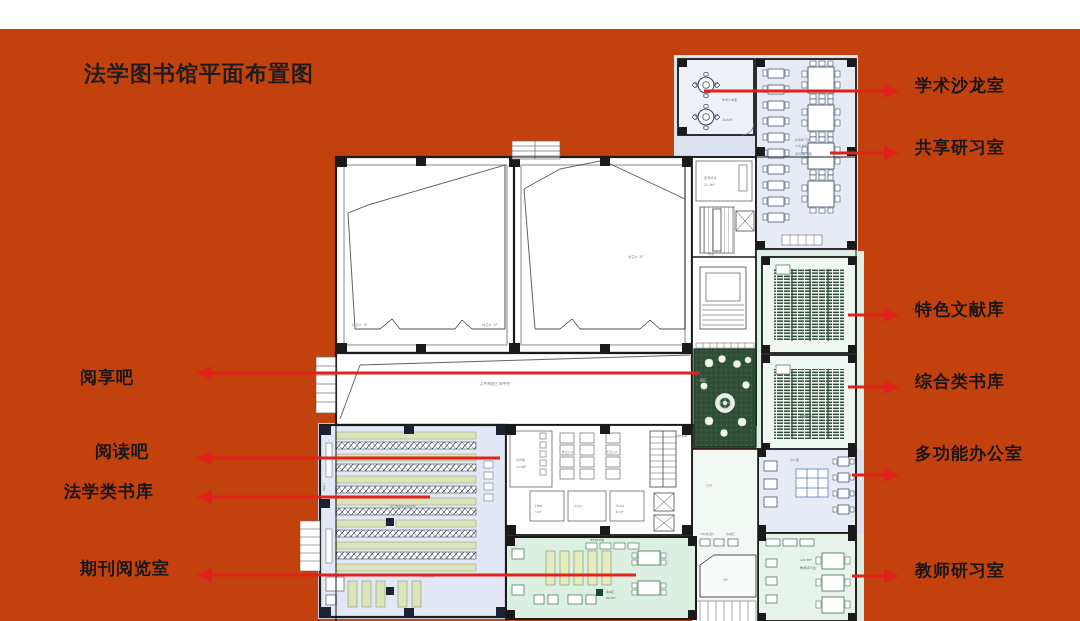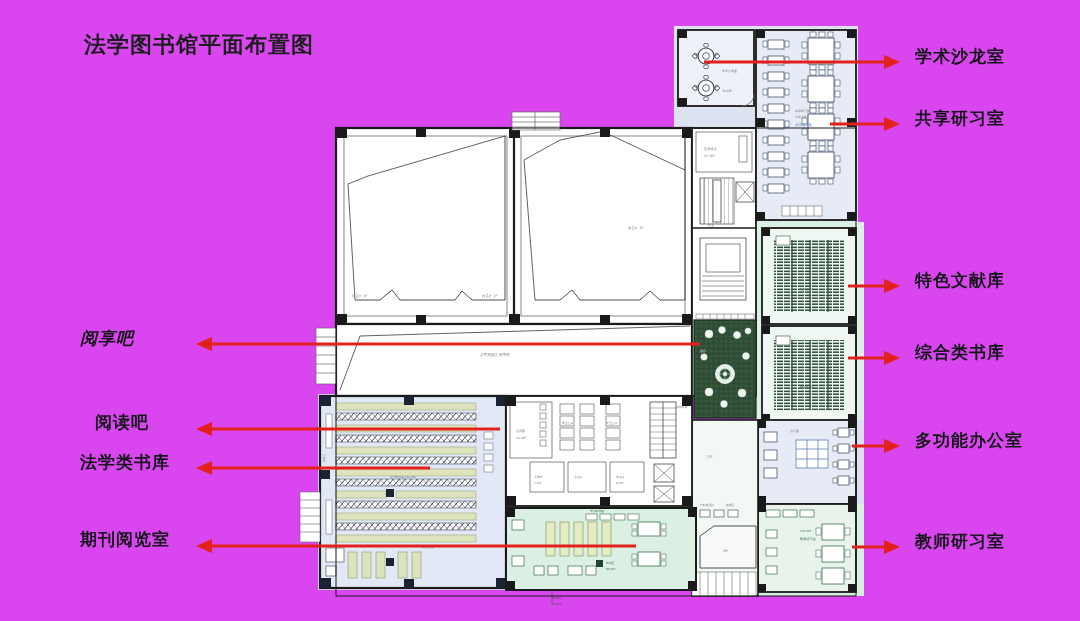--- a/index.html
+++ b/index.html
@@ -7,21 +7,22 @@
     margin: 0; padding: 0;
     background: #ffffff;
   }
   body {
     width: 1080px; height: 621px;
     position: relative; overflow: hidden;
     font-family: "DejaVu Sans", "Liberation Sans", sans-serif;
   }
   #page {
     position: absolute; inset: 0;
-    background: #d946ef;
+    background: #c2410c;
+    margin-top: 29px;
   }
   #title {
     position: absolute;
     left: 84px; top: 30px;
     font-size: 22px;
     font-weight: 700;
     color: #1d1d1f;
     letter-spacing: 1px;
     white-space: nowrap;
   }
@@ -778,25 +779,25 @@
         <line x1="852" y1="446" x2="891" y2="446"></line>
         <polygon points="900,446 884,439 884,453" stroke="none"></polygon>
       </g>
       <g>
         <line x1="852" y1="547" x2="891" y2="547"></line>
         <polygon points="900,547 884,540 884,554" stroke="none"></polygon>
       </g>
     </g>
   </svg>
 
-  <div class="callout-label left" style="left:80px;  top:330px;font-style:italic;">阅享吧</div>
+  <div class="callout-label left" style="left:80px;  top:340px;">阅享吧</div>
   <div class="callout-label left" style="left:95px;  top:414px;">阅读吧</div>
-  <div class="callout-label left" style="left:80px;  top:454px;">法学类书库</div>
+  <div class="callout-label left" style="left:64px;  top:454px;">法学类书库</div>
   <div class="callout-label left" style="left:80px;  top:531px;">期刊阅览室</div>
 
   <div class="callout-label right" style="left:915px; top:48px;">学术沙龙室</div>
   <div class="callout-label right" style="left:915px; top:110px;">共享研习室</div>
   <div class="callout-label right" style="left:915px; top:272px;">特色文献库</div>
   <div class="callout-label right" style="left:915px; top:344px;">综合类书库</div>
-  <div class="callout-label right" style="left:915px; top:432px;">多功能办公室</div>
+  <div class="callout-label right" style="left:915px; top:416px;">多功能办公室</div>
   <div class="callout-label right" style="left:915px; top:533px;">教师研习室</div>
 
 </div>
 
 </body></html>

